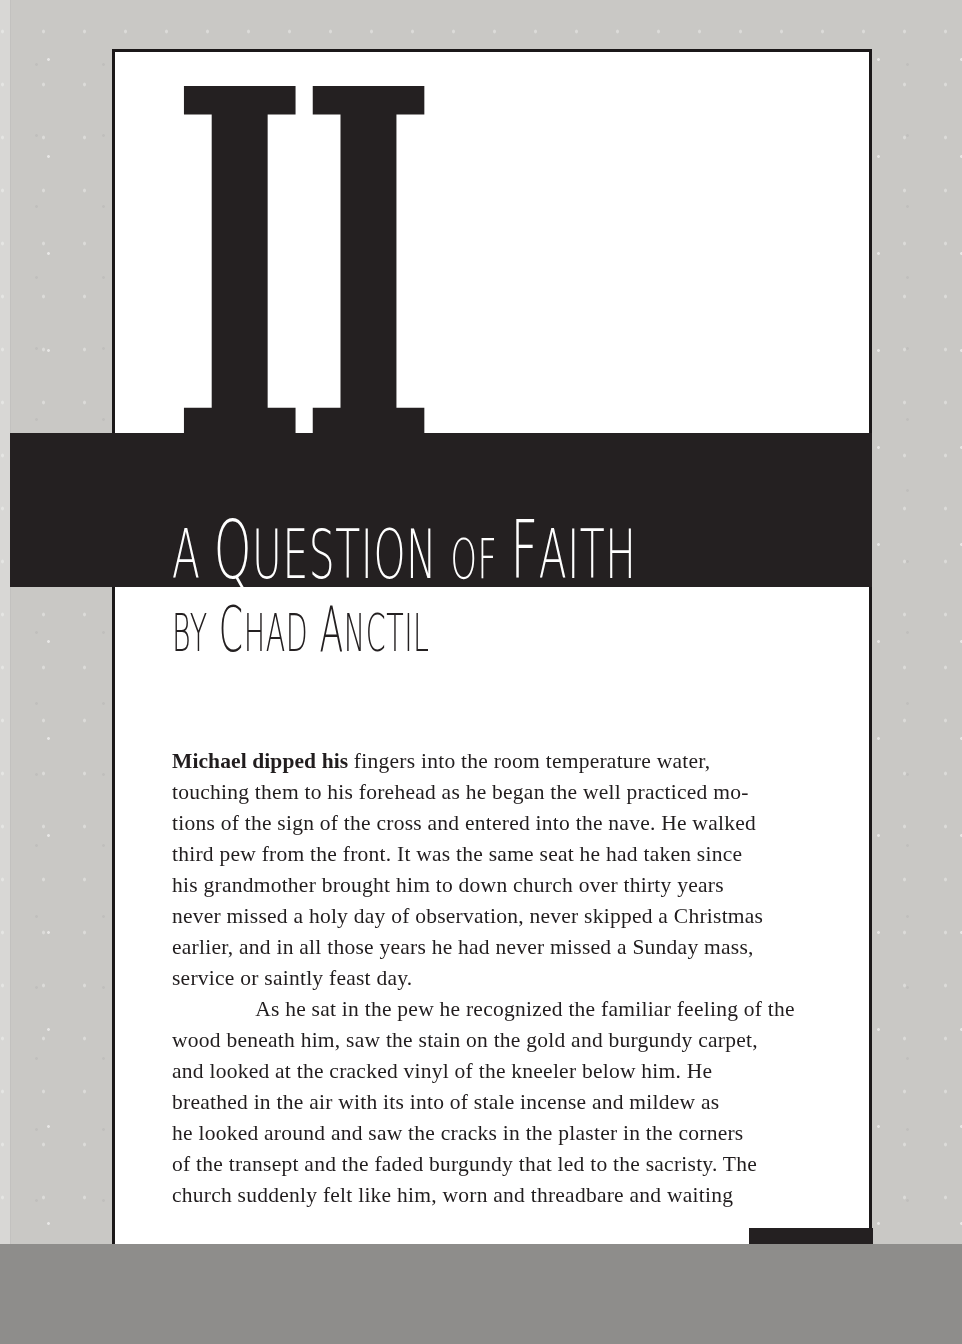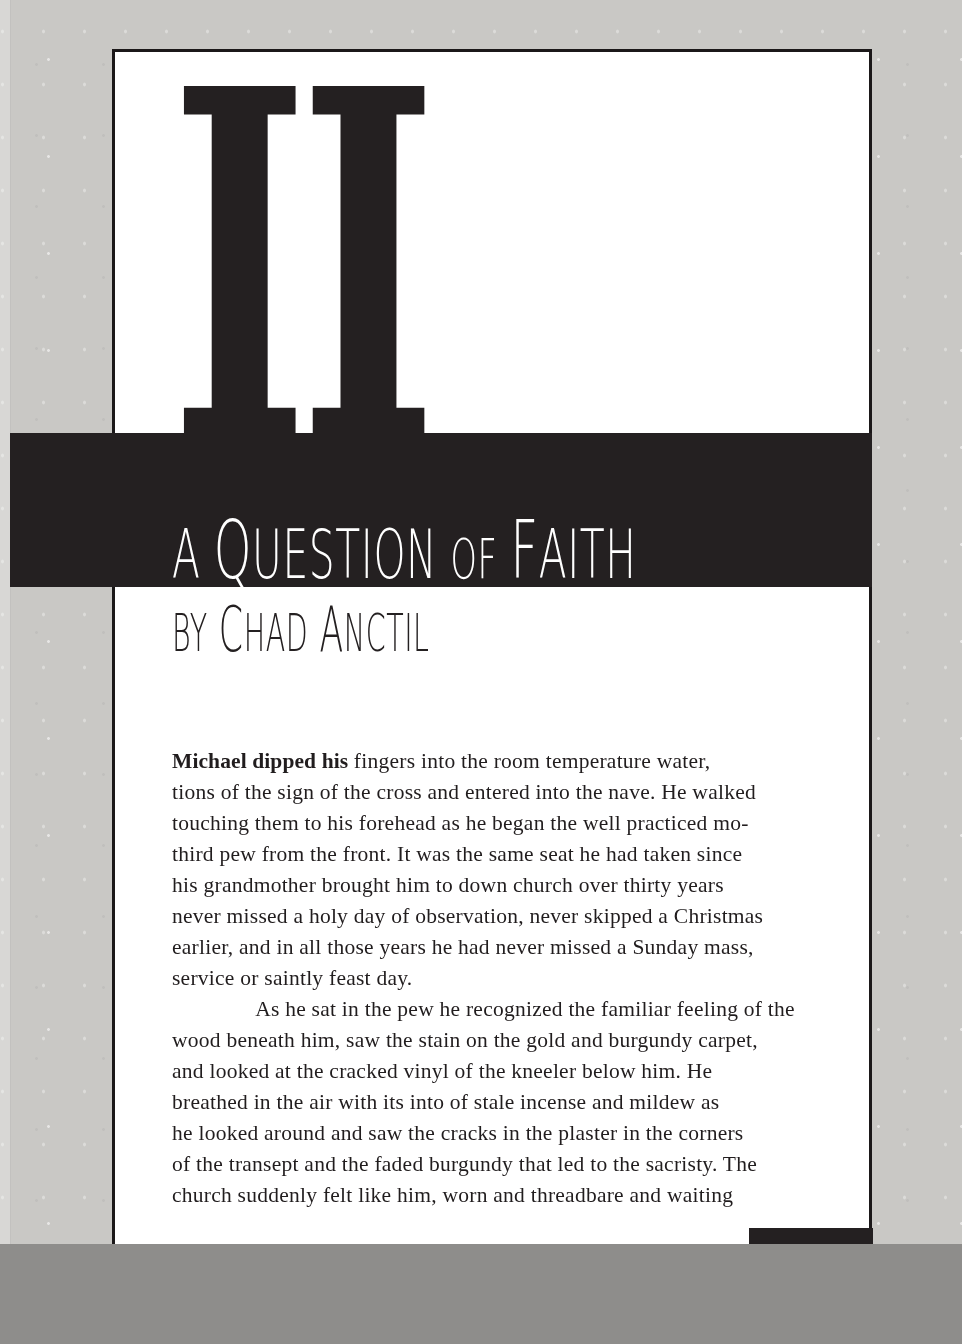--- a/index.html
+++ b/index.html
@@ -97,22 +97,22 @@
   <div class="byline deco">
     <span class="b-mid b-gap">BY</span><span class="b-init">C</span><span class="b-mid b-gap">HAD</span><span class="b-init">A</span><span class="b-mid">NCTIL</span>
   </div>
 
   <div class="body-text">
     <div class="para para-1">
       <div class="line">
         <span class="bold-lead">Michael dipped his</span><span> fingers into the room temperature water,</span>
       </div>
       <div>
+          <div class="line">touching them to his forehead as he began the well practiced mo-</div>
           <div class="line">tions of the sign of the cross and entered into the nave. He walked</div>
-          <div class="line">touching them to his forehead as he began the well practiced mo-</div>
           <div class="line">third pew from the front. It was the same seat he had taken since</div>
           <div class="line">his grandmother brought him to down church over thirty years</div>
           <div class="line">never missed a holy day of observation, never skipped a Christmas</div>
           <div class="line">earlier, and in all those years he had never missed a Sunday mass,</div>
           <div class="line">service or saintly feast day.</div>
         </div>
     </div>
     <div class="para para-2">
         <div class="line">As he sat in the pew he recognized the familiar feeling of the</div>
         <div class="line">wood beneath him, saw the stain on the gold and burgundy carpet,</div>

